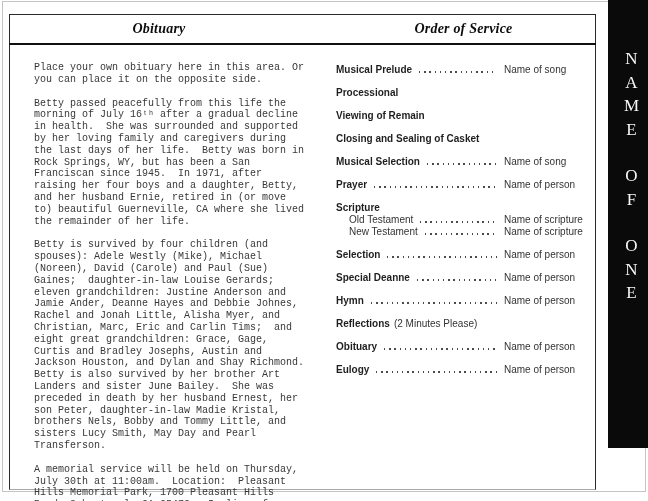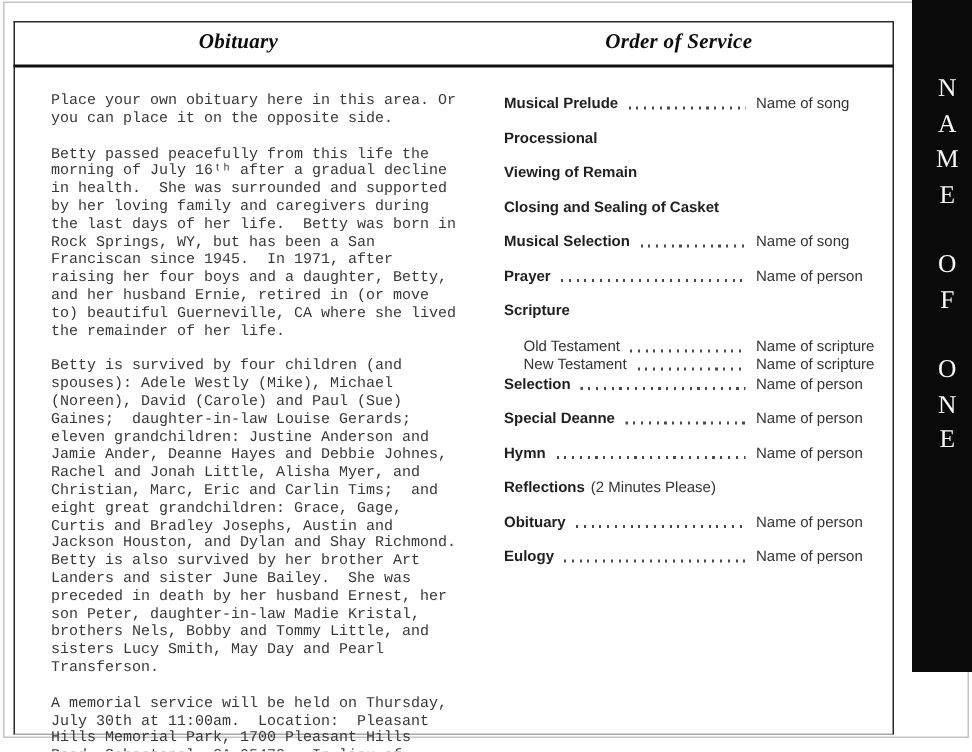--- a/index.html
+++ b/index.html
@@ -17,42 +17,42 @@
   }
   .header-divider{
     position:absolute;left:9px;top:43px;width:587px;height:2px;background:#101010;
   }
   .hdr{
     position:absolute;top:21px;text-align:center;
     font-family:"Liberation Serif",serif;font-style:italic;font-weight:bold;
     font-size:14px;color:#0d0d0d;letter-spacing:.2px;
   }
   .hdr-left{left:9px;width:300px;}
-  .hdr-right{left:309px;width:287px;}
+  .hdr-right{left:320px;width:287px;}
   .obit-col{
     position:absolute;left:34px;top:62px;width:272px;
     font-size:10px;line-height:11.8px;color:#383838;font-family:Liberation Mono, monospace;
   }
   .obit-col p{margin:0 0 12px 0;white-space:pre-wrap;}
   .oos-col{
     position:absolute;left:336px;top:63px;width:252px;
     font-size:10px;line-height:13px;color:#333333;
   }
   .row{display:flex;margin-bottom:10px;}
   .row .lbl{font-weight:bold;color:#1f1f1f;white-space:nowrap;}
   .row .sfx{margin-left:4px;white-space:nowrap;color:#333333;}
   .row .leader{
     flex:1;height:2px;align-self:flex-end;margin:0 7px 3px 7px;
     background:repeating-linear-gradient(90deg,#4a4a4a 0 1.4px,transparent 1.4px 5.2px);
   }
   .row .val{width:84px;white-space:nowrap;color:#333333;}
-  .row.group{margin-bottom:12px;align-items:flex-end;}
+  .row.group{margin-bottom:0;align-items:flex-end;}
   .row.sub{padding-left:13px;margin-bottom:0;line-height:12px;}
   .row.sub .lbl{font-weight:normal;color:#333333;}
-  .row.sub.last{}
+  .row.sub.last{margin-bottom:10px;}
   .name-band{
     position:absolute;left:608px;top:0;width:47px;height:448px;background:#0a0a0a;
     display:flex;flex-direction:column;align-items:center;gap:23px;
     padding-top:47px;box-sizing:border-box;
   }
   .vword{
     font-family:"Liberation Serif",serif;font-size:17px;line-height:23.5px;
     color:#f8f8f8;width:1em;word-break:break-all;text-align:center;
   }
 </style>

